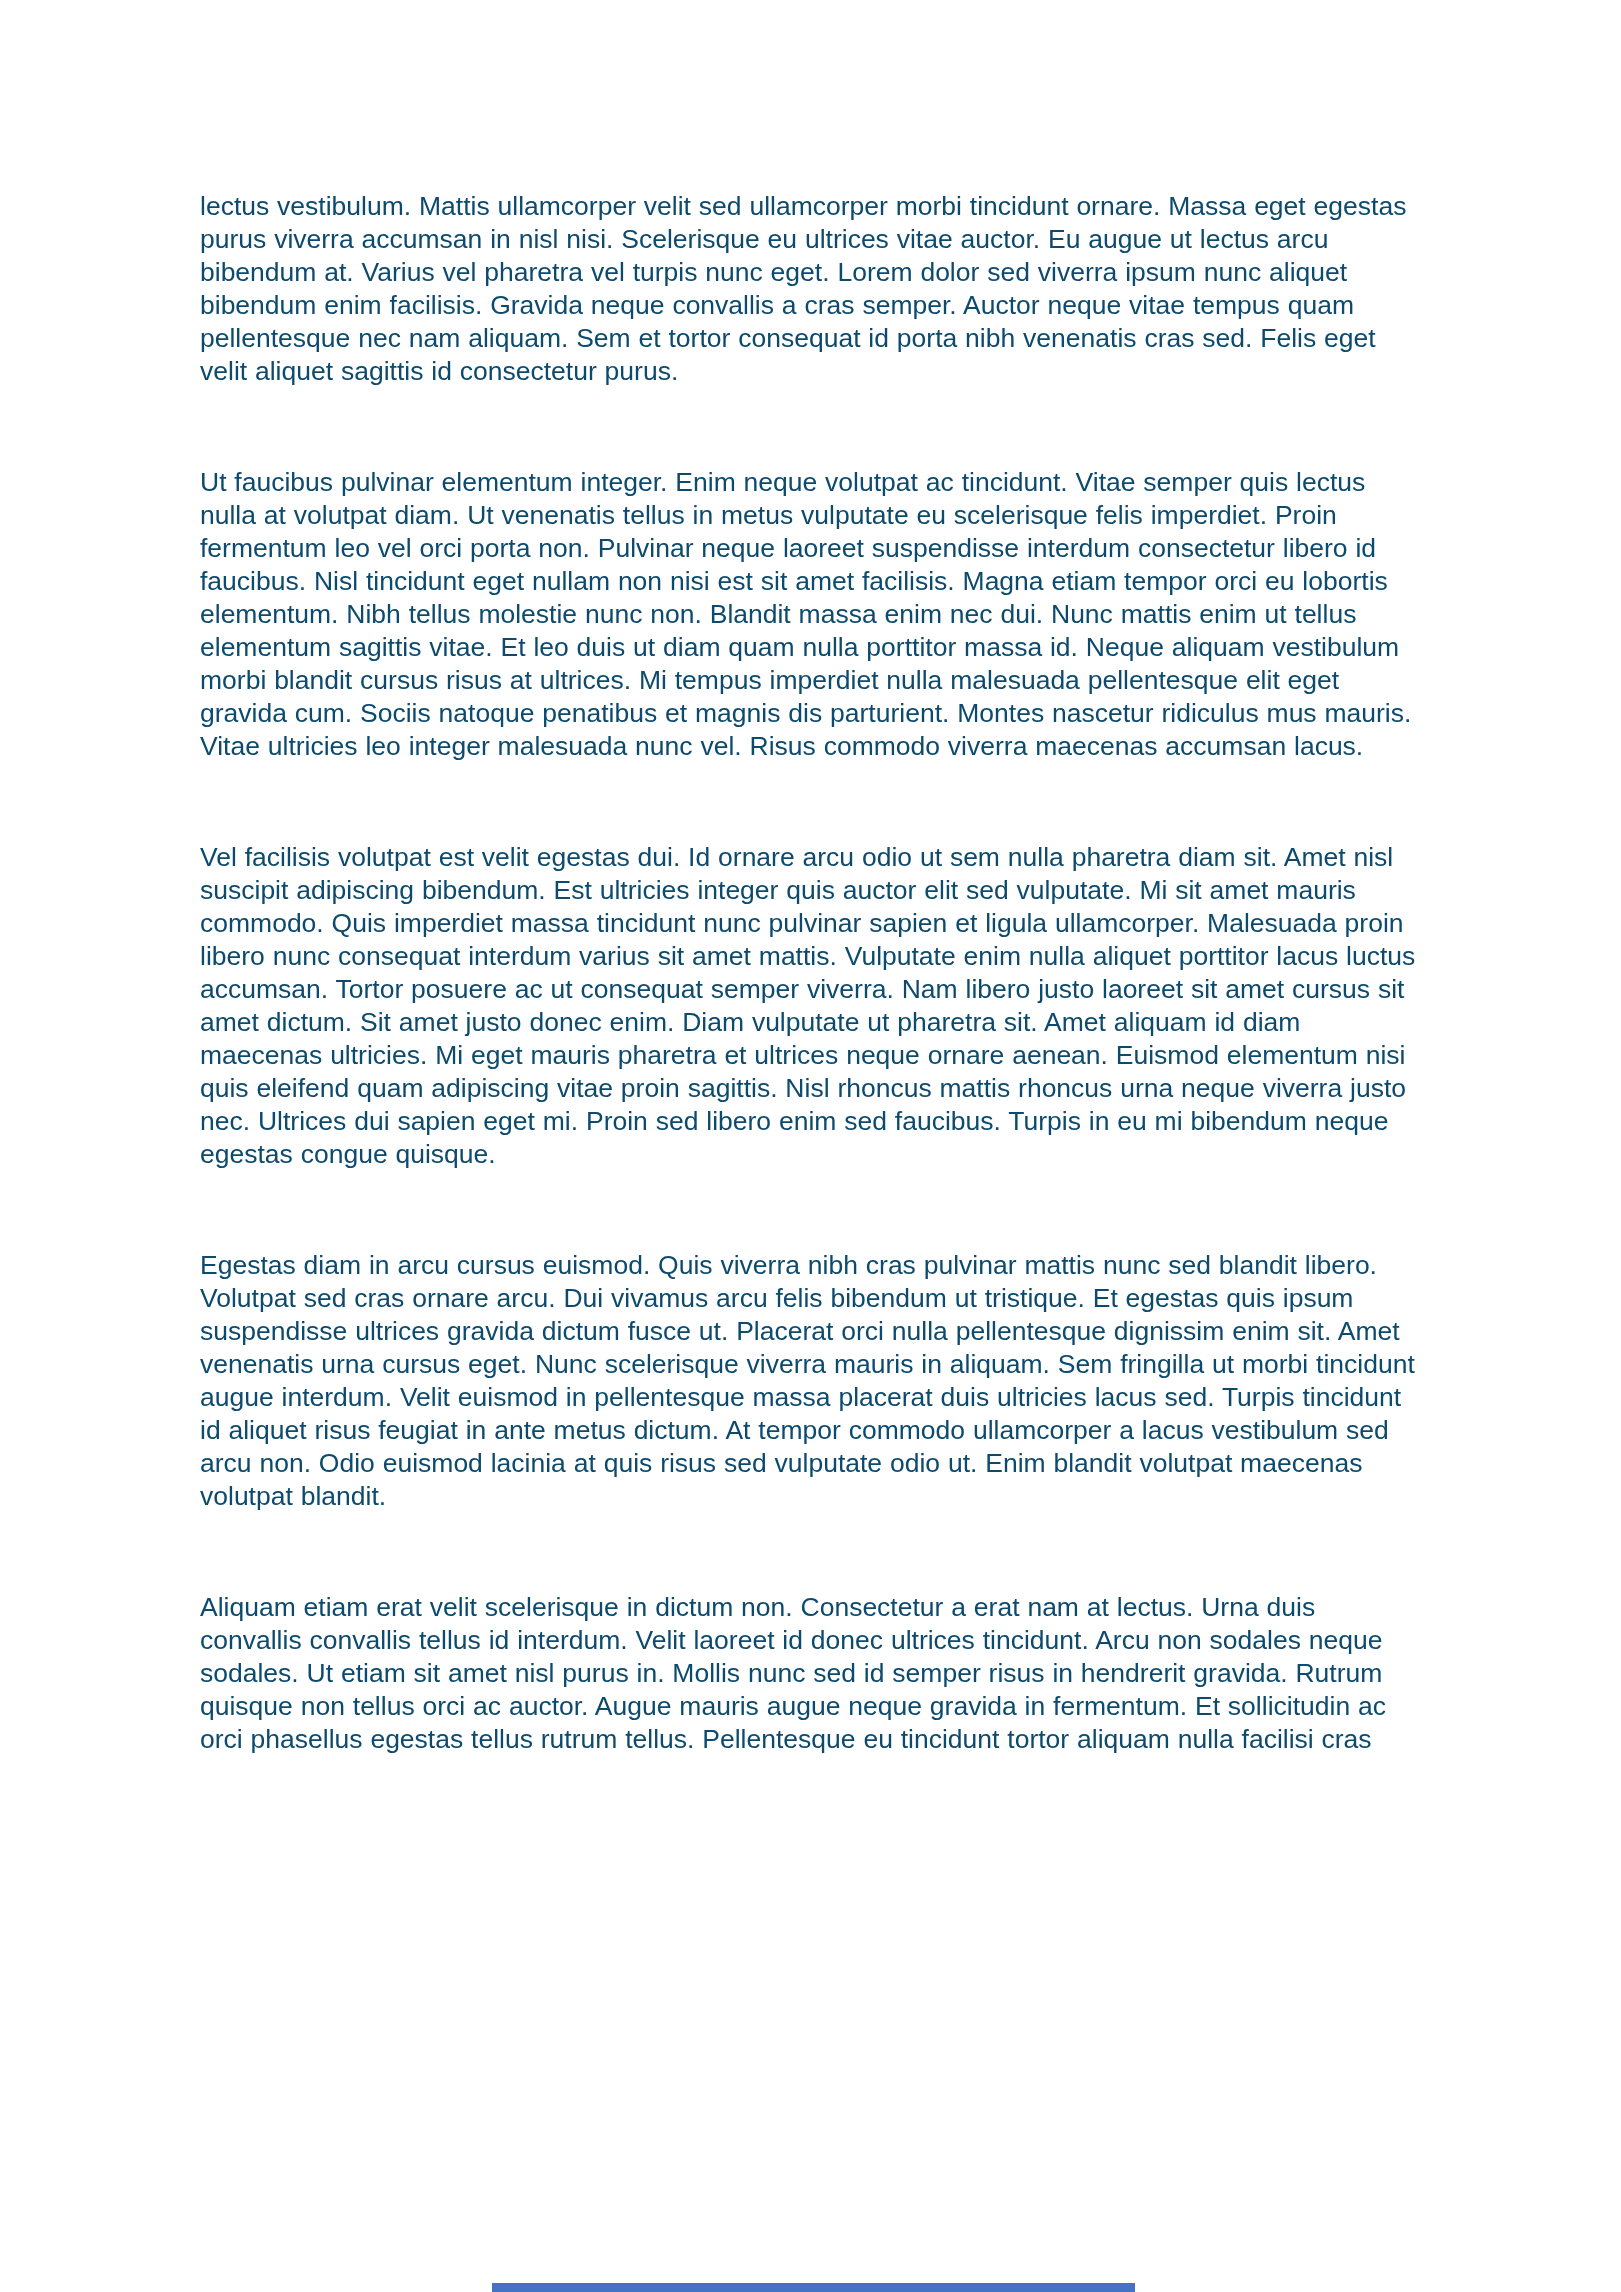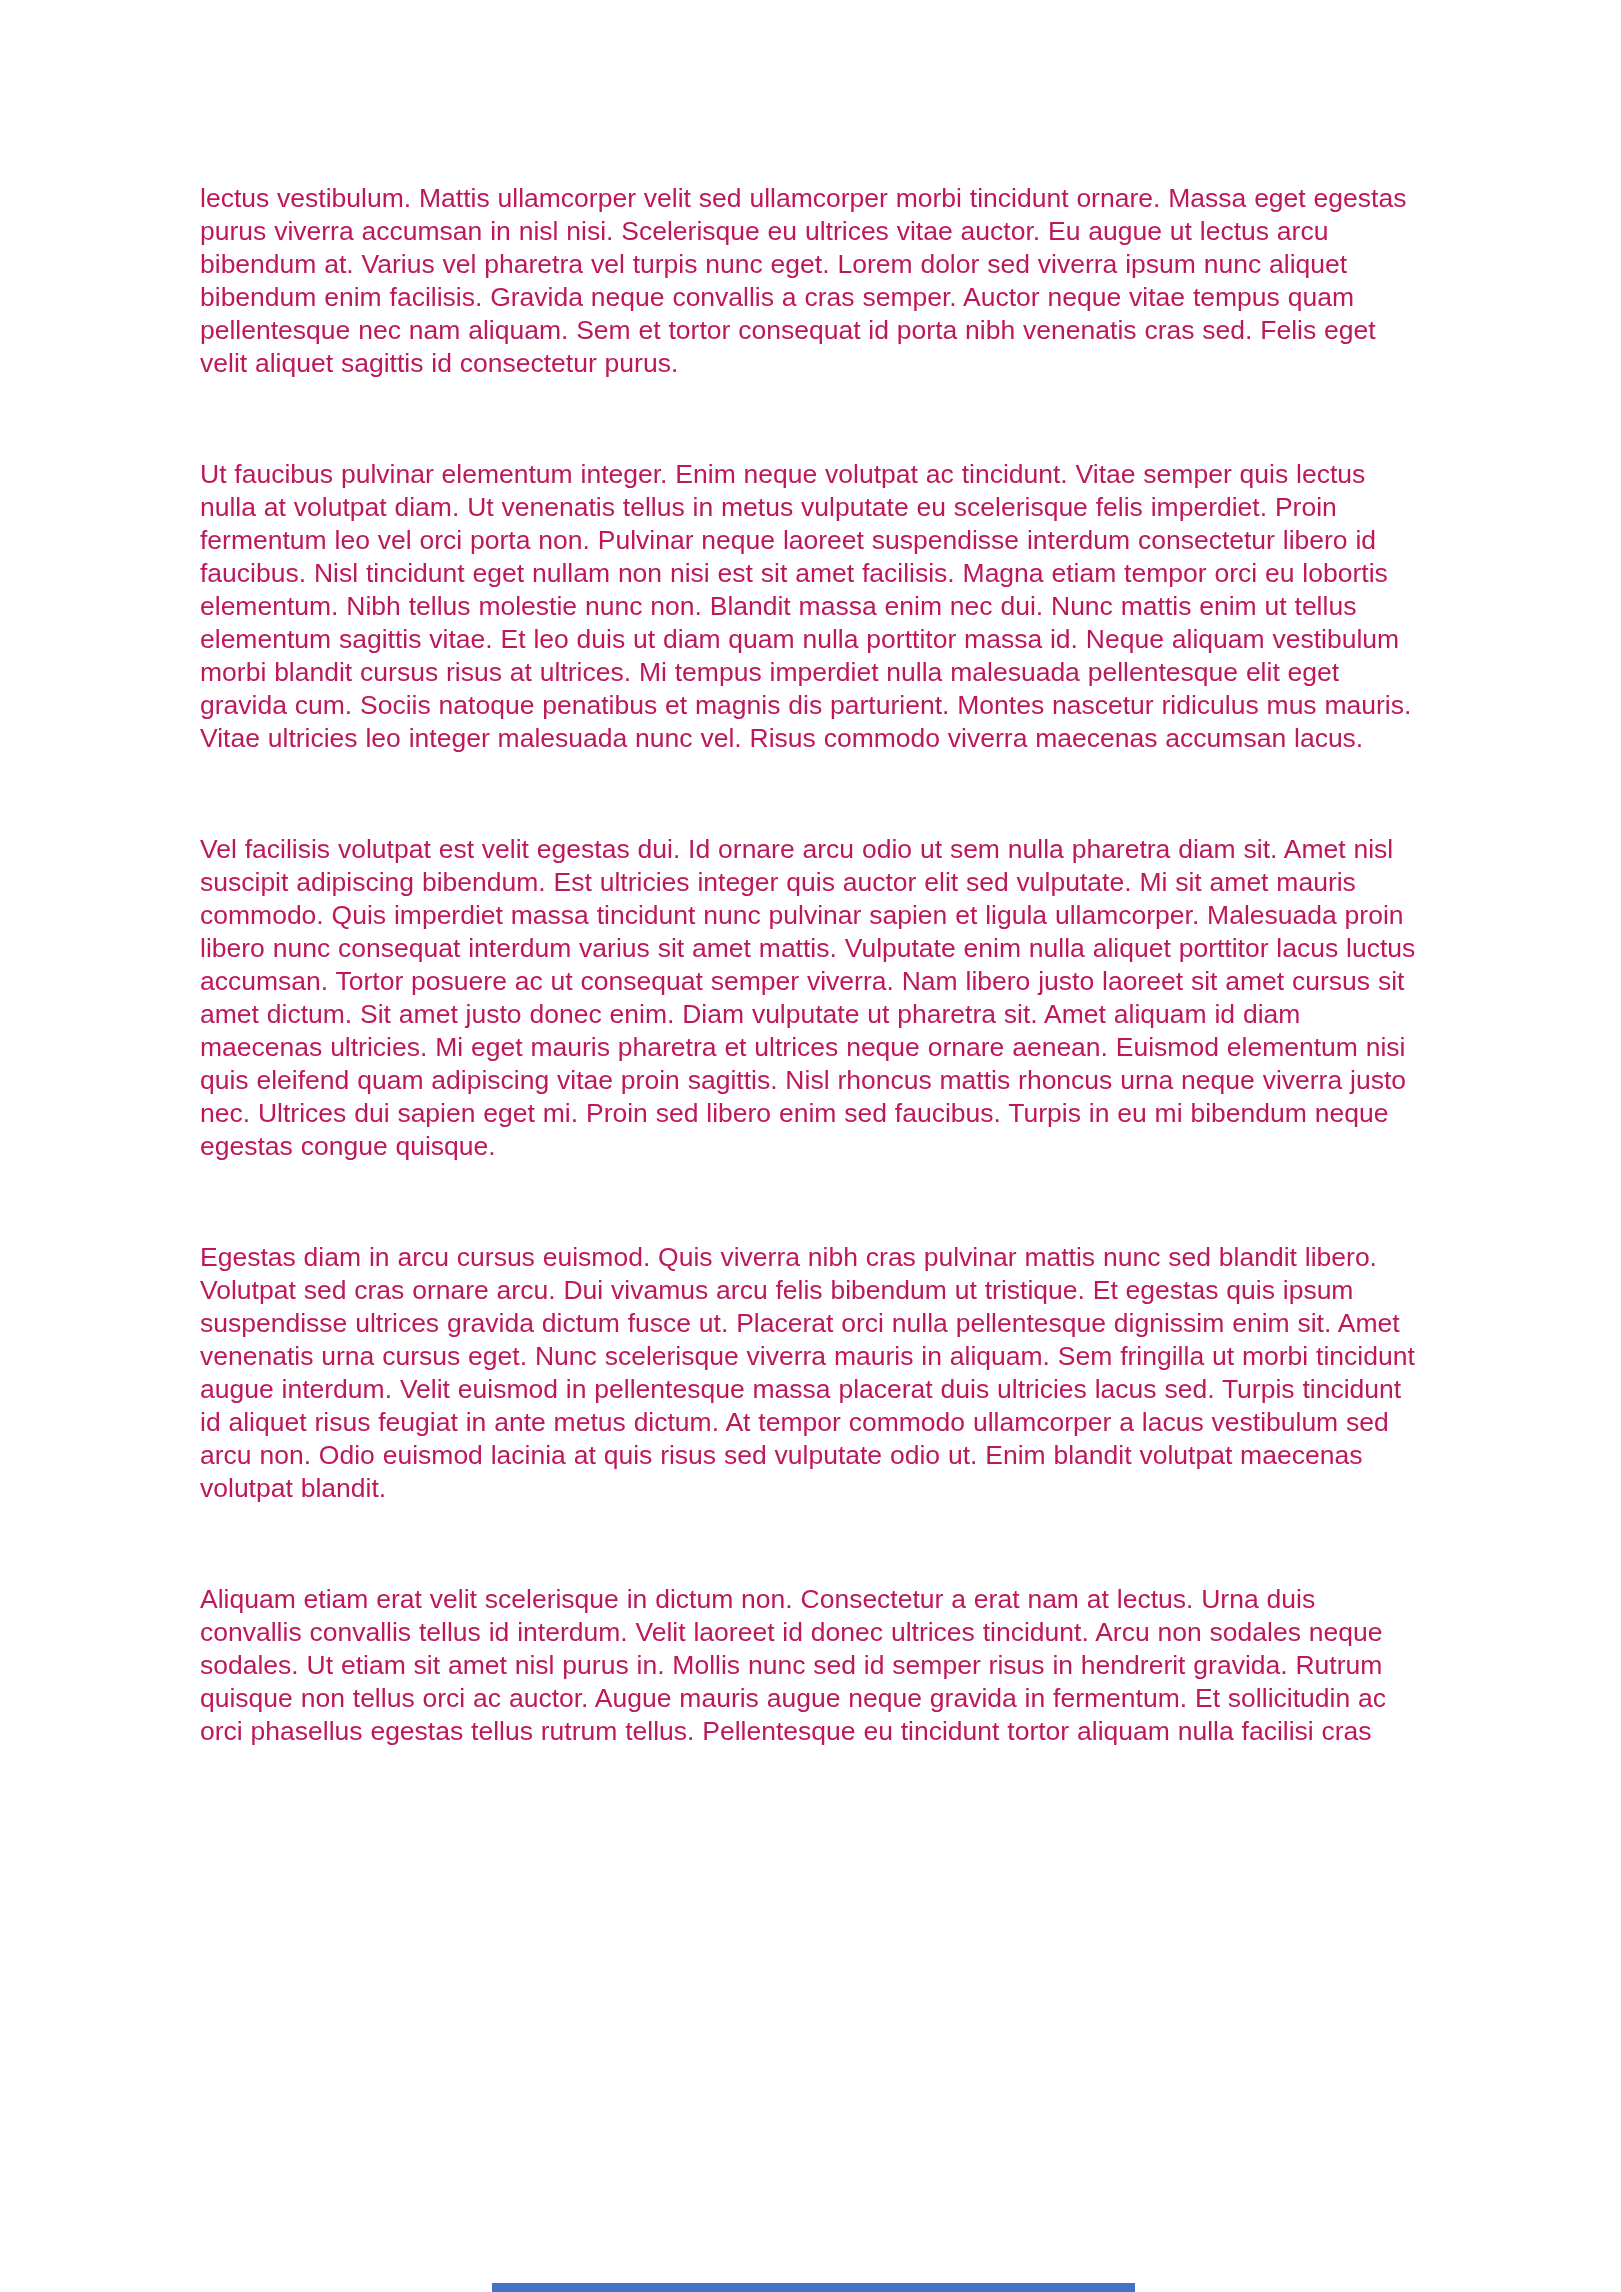--- a/index.html
+++ b/index.html
@@ -16,22 +16,22 @@
   }
   .page {
     position: absolute;
     inset: 0;
     background: #ffffff;
   }
   .content {
     position: absolute;
     left: 200px;
     right: 198px;
-    top: 182px;
-    color: #be185d;
+    top: 190px;
+    color: #0c4a6e;
     font-size: 26.5px;
     line-height: 33px;
     text-align: left;
   }
   .content p {
     margin: 0 0 78px 0;
     word-spacing: 0.5px;
   }
   .content p:last-child {
     margin-bottom: 0;

